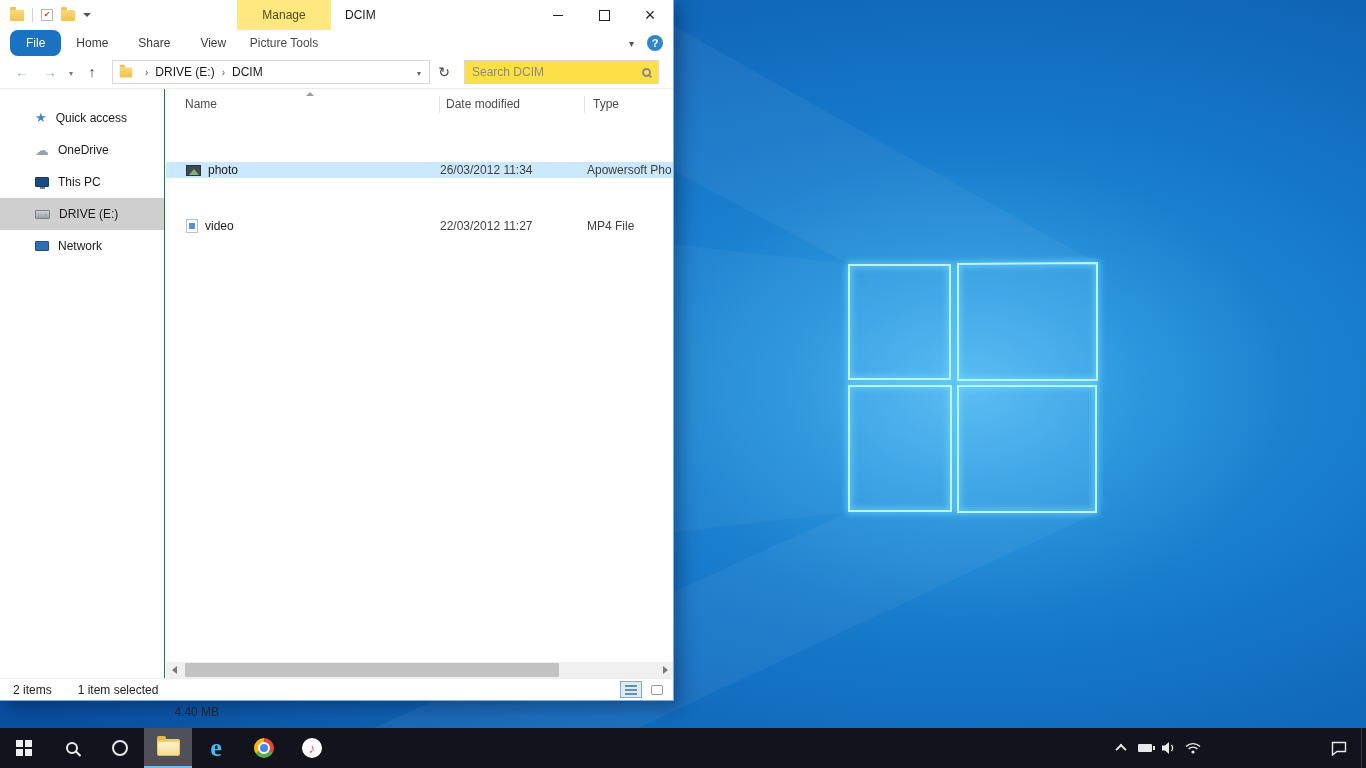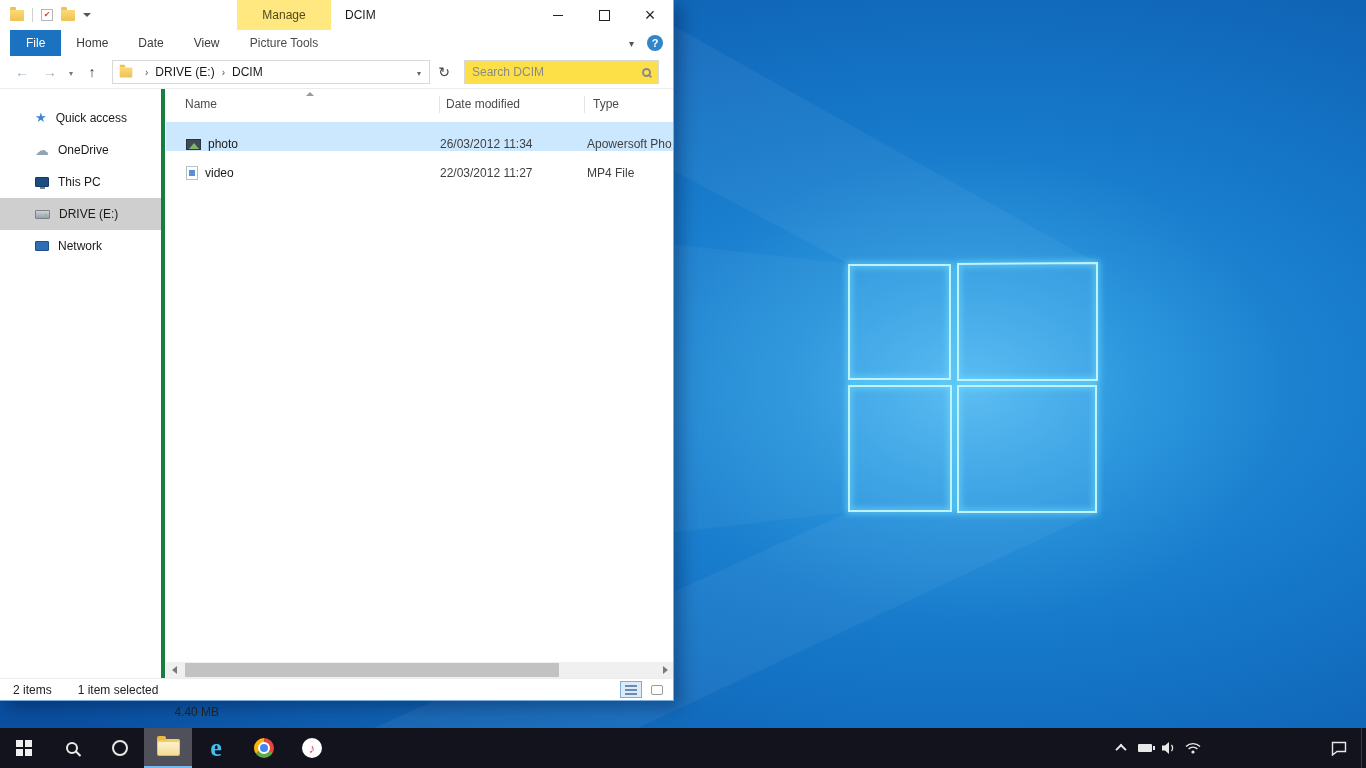--- a/index.html
+++ b/index.html
@@ -30,21 +30,21 @@
   .manage-tab { position: absolute; left: 237px; top: 0; width: 94px; height: 30px; background: #ffe87f; display: flex; align-items: center; justify-content: center; color: #54491d; }
   .win-title { position: absolute; left: 345px; top: 0; height: 30px; line-height: 30px; color: #1a1a1a; }
   .win-controls { position: absolute; right: 0; top: 0; height: 30px; display: flex; }
   .wc { width: 46px; height: 30px; display: flex; align-items: center; justify-content: center; }
   .wc-min::before { content: ""; width: 10px; height: 1px; background: #222; }
   .wc-max::before { content: ""; width: 9px; height: 9px; border: 1px solid #222; }
   .wc-close::before { content: "\00D7"; font-size: 18px; color: #222; line-height: 1; }
 
   
   .ribbon { position: relative; height: 26px; display: flex; align-items: stretch; background: #fff; }
-  .tab { padding: 0 15px; display: flex; align-items: center; color: #3b3b3b; }
+  .tab { padding: 0 15px; display: flex; align-items: center; color: #3b3b3b; border-radius: 8px; }
   .tab-file { background: #1b72c0; color: #fff; margin-left: 10px; padding: 0 16px; }
   .tab-contextual { position: absolute; left: 237px; top: 0; width: 94px; height: 26px; display: flex; align-items: center; justify-content: center; padding: 0; color: #4a4a4a; }
   .ribbon-right { position: absolute; right: 10px; top: 0; height: 26px; display: flex; align-items: center; gap: 13px; }
   .expand-chevron::before { content: "\25BE"; color: #555; font-size: 10px; }
   .help-btn { width: 16px; height: 16px; border-radius: 50%; background: #2f86c8; color: #fff; display: flex; align-items: center; justify-content: center; font-size: 11px; font-weight: bold; }
   .help-btn::before { content: "?"; }
 
   
   .navbar { height: 33px; display: flex; align-items: center; padding: 0 8px; border-bottom: 1px solid #ececec; background: #fff; }
   .nav-btn { width: 28px; text-align: center; font-size: 14px; }
@@ -60,41 +60,41 @@
   .refresh-btn { width: 24px; margin-left: 2px; text-align: center; color: #444; font-size: 14px; } .refresh-btn::before { content: "\21BB"; }
   .search { height: 24px; border: 1px solid #d9d9d9; flex: 1; margin-left: 8px; margin-right: 6px; display: flex; align-items: center; padding: 0 7px; background: #fde047; }
   .search input { border: 0; outline: 0; flex: 1; font: 12px "Liberation Sans", sans-serif; color: #333; background: transparent; }
   .search input::placeholder { color: #8a8a8a; }
   .mag-sm { width: 9px; height: 9px; border: 2px solid #8a8a8a; border-radius: 50%; position: relative; flex: none; }
   .mag-sm::after { content: ""; position: absolute; width: 2px; height: 4px; background: #8a8a8a; right: -2px; bottom: -3px; transform: rotate(-45deg); }
 
   
   .main { position: absolute; top: 89px; left: 0; right: 0; bottom: 22px; background: #fff; }
 
-  .sidebar { position: absolute; left: 0; top: 0; width: 165px; height: 100%; padding-top: 13px; border-right: 4px solid #15803d; }
+  .sidebar { position: absolute; left: 0; top: 0; width: 165px; height: 100%; padding-top: 13px; border-right: 1px solid #15803d; }
   .side-item { height: 32px; display: flex; align-items: center; padding-left: 35px; gap: 9px; }
   .side-item.selected { background: #cfcfcf; }
   .star-ic::before { content: "\2605"; color: #3f86cf; font-size: 13px; line-height: 1; }
   .cloud-ic::before { content: "\2601"; color: #93a3b1; font-size: 14px; line-height: 1; }
   .pc-ic { width: 14px; height: 10px; background: #1c4d80; border: 1px solid #123a64; border-radius: 1px; position: relative; flex: none; }
   .pc-ic::after { content: ""; position: absolute; left: 4px; bottom: -3px; width: 5px; height: 2px; background: #6d87a0; }
   .drive-ic { width: 15px; height: 9px; background: linear-gradient(#cdd2d7, #98a1a9); border: 1px solid #79828b; border-radius: 1px; position: relative; flex: none; }
   .drive-ic::after { content: ""; position: absolute; right: 2px; top: 3px; width: 2px; height: 2px; background: #7ec87e; }
   .net-ic { width: 14px; height: 10px; background: #2f6db4; border: 1px solid #1d4f8c; border-radius: 1px; flex: none; }
 
   .files { position: absolute; left: 166px; top: 0; right: 0; bottom: 0; overflow: hidden; }
   .col-headers { position: relative; height: 30px; color: #4c4c4c; }
   .colh { position: absolute; top: 0; height: 30px; display: flex; align-items: center; }
   .colh-name { left: 19px; } .colh-date { left: 280px; } .colh-type { left: 427px; }
   .col-sep { position: absolute; top: 7px; height: 17px; width: 1px; background: #e4e4e4; }
   .sep1 { left: 273px; } .sep2 { left: 418px; }
   .sort-caret { position: absolute; left: 140px; top: 3px; width: 0; height: 0; border-left: 4px solid transparent; border-right: 4px solid transparent; border-bottom: 4px solid #9a9a9a; }
 
   .rowlist { position: absolute; top: 33px; left: 0; right: 0; }
-  .frow { height: 29px; display: flex; align-items: flex-end; }
+  .frow { height: 16px; display: flex; align-items: center; margin-top: 40px; }
   .frow.selected { background: #cce8ff; }
   .cell-name { width: 274px; display: flex; align-items: center; gap: 7px; padding-left: 20px; }
   .cell-date { width: 147px; color: #3f3f3f; }
   .cell-type { flex: 1; color: #3f3f3f; white-space: nowrap; overflow: hidden; }
   .photo-ic { width: 15px; height: 11px; background: #3c4b54; border: 1px solid #2a363c; position: relative; overflow: hidden; flex: none; }
   .photo-ic::after { content: ""; position: absolute; left: 2px; bottom: 0; width: 0; height: 0; border-left: 5px solid transparent; border-right: 5px solid transparent; border-bottom: 6px solid #83b46d; }
   .video-ic { width: 12px; height: 14px; background: #fff; border: 1px solid #b4c2d0; position: relative; flex: none; }
   .video-ic::after { content: ""; position: absolute; left: 2px; right: 2px; top: 3px; bottom: 3px; background: #5a8fd4; }
 
   .hscroll { position: absolute; left: 0; right: 0; bottom: 0; height: 16px; background: #f0f0f0; display: flex; align-items: center; }
@@ -194,21 +194,21 @@
       <div class="win-controls">
         <div class="wc wc-min"></div>
         <div class="wc wc-max"></div>
         <div class="wc wc-close"></div>
       </div>
     </div>
 
     <div class="ribbon">
       <div class="tab tab-file">File</div>
       <div class="tab">Home</div>
-      <div class="tab">Date</div>
+      <div class="tab">Share</div>
       <div class="tab">View</div>
       <div class="tab tab-contextual">Picture Tools</div>
       <div class="ribbon-right">
         <span class="expand-chevron"></span>
         <span class="help-btn"></span>
       </div>
     </div>
 
     <div class="navbar">
       <span class="nav-btn nav-back"></span>

